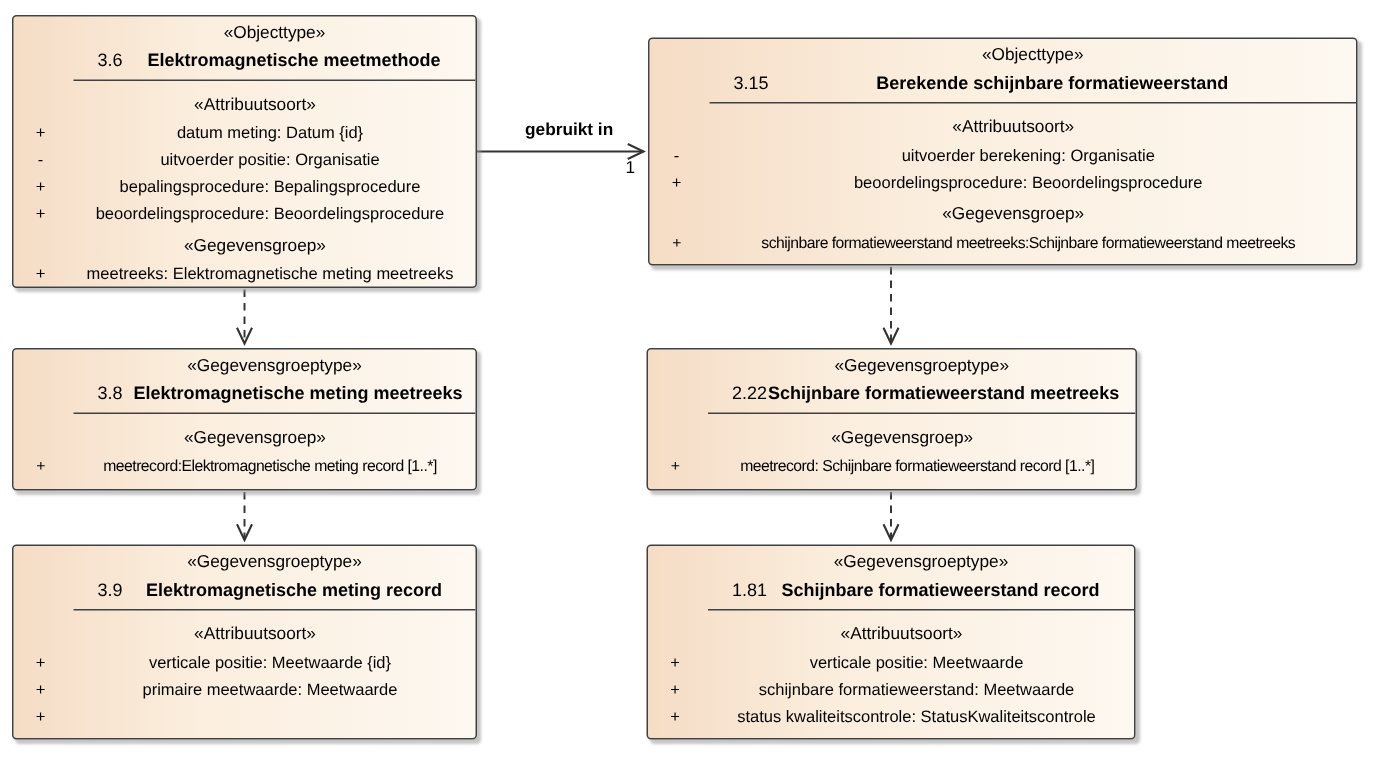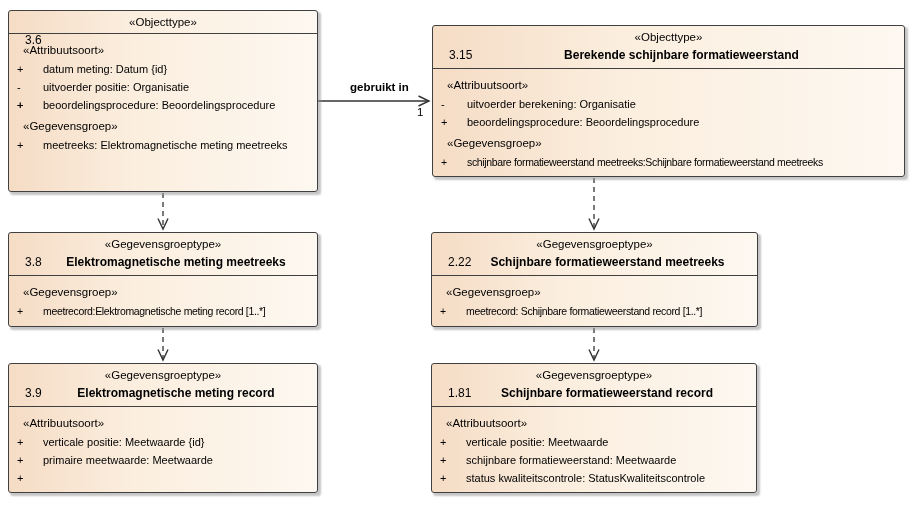--- a/index.html
+++ b/index.html
@@ -7,28 +7,28 @@
     position:relative;width:918px;height:509px;background:#ffffff;
     font-family:"Liberation Sans",sans-serif;color:#000;overflow:hidden;
   }
   .uml-box{
     position:absolute;box-sizing:border-box;
     border:1.5px solid #404040;border-radius:3px;
     background:linear-gradient(90deg,#f5dcc5 0%,#fbeede 40%,#fdf8f1 100%);
     box-shadow:2.5px 2.5px 2px rgba(150,150,150,0.55);
     overflow:hidden;
   }
-  .box-header{border-bottom:1.4px solid #404040;padding:4px 4px 3px 4px;}
+  .box-header{border-bottom:1.4px solid #404040;padding:4px 4px 3px 4px;margin-left:40px;}
   .stereotype{text-align:center;font-size:11.5px;line-height:15px;}
   .title-row{
     position:relative;font-weight:bold;font-size:12px;line-height:20px;
     text-align:center;padding:0 10px 0 36px;white-space:nowrap;
   }
   .box-number{position:absolute;left:12px;top:0;font-weight:normal;}
-  .box-body{padding-top:4px;}
+  .box-body{padding-top:4px;text-align:center;}
   .section-label{margin:5px 0 2px 14px;font-size:11.5px;line-height:15px;}
   .attr-row{position:relative;padding-left:34px;font-size:11px;line-height:18px;white-space:nowrap;}
   .attr-prefix{position:absolute;left:8px;top:0;width:20px;}
   .condensed{font-size:10.5px;letter-spacing:-0.35px;}
   .connector-layer{position:absolute;left:0;top:0;pointer-events:none;}
   .connector-layer line{pointer-events:auto;}
   .conn-label{position:absolute;font-size:11.5px;line-height:14px;background:transparent;}
 </style>
 </head>
 <body>
@@ -49,34 +49,36 @@
   </svg>
 
   <span class="conn-label" style="left:350px;top:80px;font-weight:bold;">gebruikt in</span>
   <span class="conn-label" style="left:417px;top:105px;">1</span>
 
   <div class="uml-box" style="left:8px;top:10px;width:310px;height:182px;">
     <div class="box-header">
       <div class="stereotype">«Objecttype»</div>
       <div class="title-row">
         <span class="box-number">3.6</span>
+        <span>Elektromagnetische meetmethode</span>
       </div>
     </div>
     <div class="box-body">
       <div class="section-label">«Attribuutsoort»</div>
       <div class="attr-row">
         <span class="attr-prefix">+</span>
         <span>datum meting: Datum {id}</span>
       </div>
       <div class="attr-row">
         <span class="attr-prefix">-</span>
         <span>uitvoerder positie: Organisatie</span>
       </div>
       <div class="attr-row">
         <span class="attr-prefix">+</span>
+        <span>bepalingsprocedure: Bepalingsprocedure</span>
       </div>
       <div class="attr-row">
         <span class="attr-prefix">+</span>
         <span>beoordelingsprocedure: Beoordelingsprocedure</span>
       </div>
       <div class="section-label">«Gegevensgroep»</div>
       <div class="attr-row">
         <span class="attr-prefix">+</span>
         <span>meetreeks: Elektromagnetische meting meetreeks</span>
       </div>

